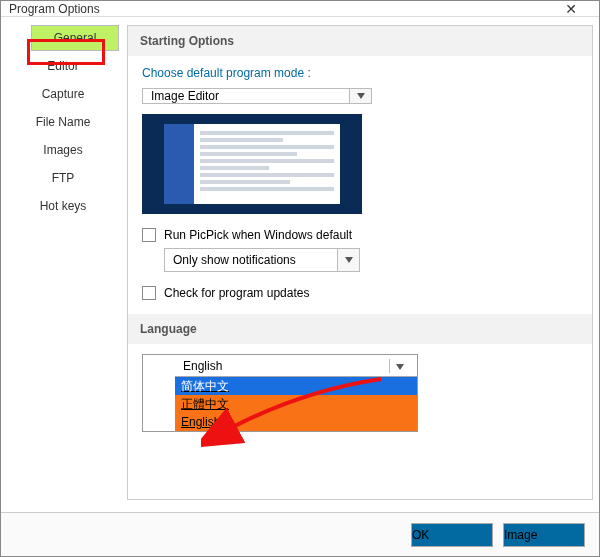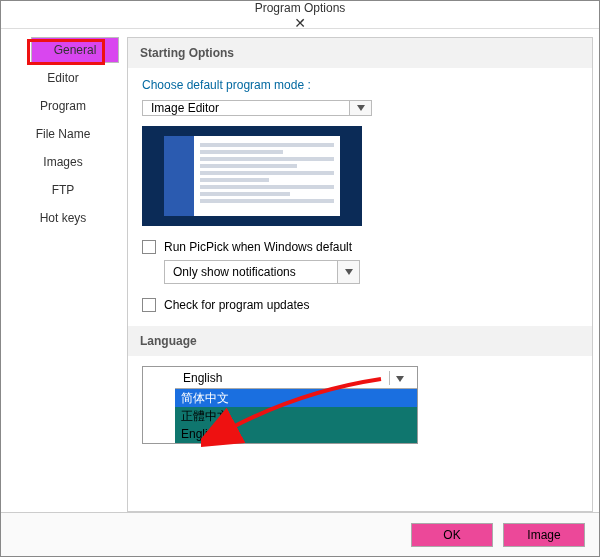--- a/index.html
+++ b/index.html
@@ -1,23 +1,23 @@
 <!DOCTYPE html>
 <html><head>
 <meta charset="utf-8">
 <style>
 * { box-sizing: border-box; margin: 0; padding: 0; font-family: "Segoe UI", Tahoma, sans-serif; font-size: 12px; }
 body { background: #fff; width: 600px; height: 557px; border: 1px solid #888; position: relative; }
-.titlebar { height: 28px; display: flex; align-items: center; padding: 0 8px; border-bottom: 1px solid #ddd; flex-direction: column; }
+.titlebar { height: 16px; display: flex; align-items: center; padding: 0 8px; border-bottom: 1px solid #ddd; }
 .titlebar .title { flex: 1; font-size: 12px; color: #333; }
 .titlebar .close { width: 40px; text-align: center; font-size: 14px; color: #333; cursor: pointer; }
 .content { display: flex; height: calc(100% - 28px - 44px); padding: 8px 6px 0 6px; }
 .sidebar { width: 112px; display: flex; flex-direction: column; gap: 0; }
 .sidebar-item { height: 26px; display: flex; align-items: center; justify-content: center; color: #333; cursor: pointer; margin-bottom: 2px; }
-.sidebar-item.selected { background: #d946ef; border: 1px solid #bbb; margin-left: 24px; }
+.sidebar-item.selected { background: #bef264; border: 1px solid #bbb; margin-left: 24px; }
 .red-highlight { position: absolute; border: 3px solid #e11; pointer-events: none; }
 .main { flex: 1; border: 1px solid #ccc; margin-left: 8px; padding: 0; overflow: hidden; }
 .section-header { background: #f2f2f2; height: 30px; display: flex; align-items: center; padding: 0 12px; color: #555; font-weight: 600; }
 .section-body { padding: 10px 14px 14px 14px; }
 .label-text { color: #0369a1; margin-bottom: 8px; }
 .combo { display: flex; width: 230px; height: 16px; border: 1px solid #bbb; }
 .combo-value { flex: 1; padding: 0 8px; display: flex; align-items: center; background: #fff; }
 .combo-btn { width: 22px; border-left: 1px solid #bbb; background: #f7f7f7; display: flex; align-items: center; justify-content: center; cursor: pointer; }
 .combo-btn svg { width: 8px; height: 6px; }
 .preview { width: 220px; height: 100px; background: #0b2b57; margin-top: 10px; position: relative; overflow: hidden; }
@@ -25,45 +25,45 @@
 .preview .win .side { width: 30px; background: #2b5bb0; }
 .preview .win .body { flex: 1; padding: 4px; }
 .preview .win .body .ln { height: 4px; background: #d0d6e0; margin: 3px 2px; }
 .checkbox-row { display: flex; align-items: center; gap: 8px; margin-top: 14px; }
 .chk { width: 14px; height: 14px; border: 1px solid #888; background: #fff; cursor: pointer; }
 .combo2 { display: flex; width: 196px; height: 24px; border: 1px solid #bbb; margin-left: 22px; margin-top: 6px; }
 .combo2 .combo-value { flex: 1; padding: 0 8px; display: flex; align-items: center; background: #fff; }
 .dropdown-open { width: 276px; border: 1px solid #999; margin-top: 0; position: relative; padding-left: 32px; }
 .dropdown-open .sel { height: 22px; display: flex; align-items: center; padding: 0 8px; border-bottom: 1px solid #aaa; }
 .dropdown-open .sel .arrow { margin-left: auto; width: 20px; border-left: 1px solid #bbb; text-align: center; }
-.dropdown-list { background: #0f766e; }
+.dropdown-list { background: #f97316; text-decoration: underline; }
 .dropdown-list .opt { height: 18px; padding: 0 6px; display: flex; align-items: center; cursor: pointer; }
 .dropdown-list .opt.sel-opt { background: #1a6fe0; color: #fff; }
 .footer { position: absolute; bottom: 0; left: 0; right: 0; height: 44px; border-top: 1px solid #ccc; display: flex; align-items: center; justify-content: flex-end; gap: 10px; padding: 0 14px; background: #fafafa; }
-.btn { min-width: 82px; height: 24px; border: 1px solid #aaa; background: #ec4899; cursor: pointer; display: flex; align-items: center; justify-content: center; }
+.btn { min-width: 82px; height: 24px; border: 1px solid #aaa; background: #0369a1; cursor: pointer; display: flex; align-items: center; }
 .arrow-annot { position: absolute; pointer-events: none; }
 </style>
 </head>
 <body>
 
 <div class="titlebar">
   <div class="title">Program Options</div>
   <div class="close">✕</div>
 </div>
 
 <div class="content">
   <div class="sidebar">
     <div class="sidebar-item selected">
         <span>General</span>
       </div>
     <div class="sidebar-item">
         <span>Editor</span>
       </div>
     <div class="sidebar-item">
-        <span>Program</span>
+        <span>Capture</span>
       </div>
     <div class="sidebar-item">
         <span>File Name</span>
       </div>
     <div class="sidebar-item">
         <span>Images</span>
       </div>
     <div class="sidebar-item">
         <span>FTP</span>
       </div>

